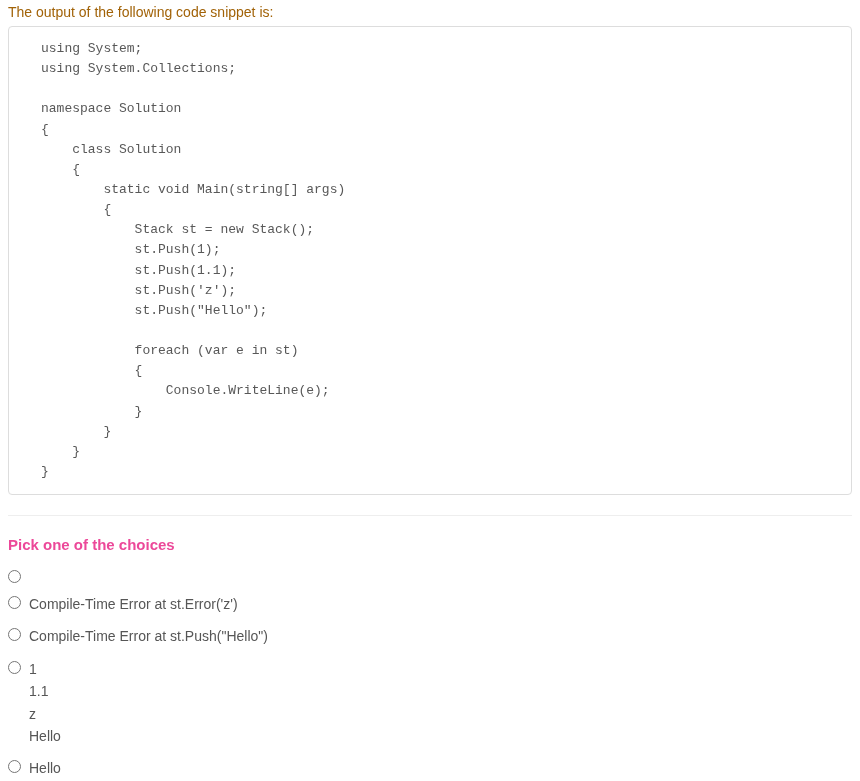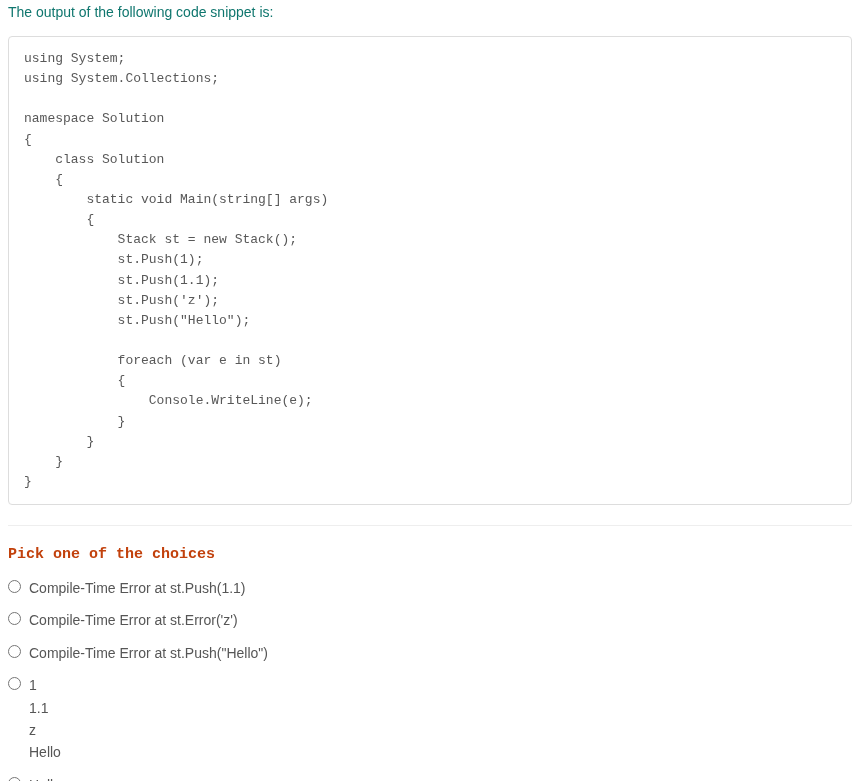--- a/index.html
+++ b/index.html
@@ -9,47 +9,46 @@
     }
     body {
       font-family: "Segoe UI", "Helvetica Neue", Arial, sans-serif;
       background: #ffffff;
       color: #4a4a4a;
       width: 860px;
       padding: 4px 8px;
     }
     .question-text {
       font-size: 14px;
-      color: #0f766e;
-      margin-bottom: 16px;
+      color: #a16207;
+      margin-bottom: 6px;
     }
     .code-block {
       border: 1px solid #ddd;
       border-radius: 4px;
       background: #ffffff;
-      padding: 12px 15px;
+      padding: 12px 32px;
       margin-bottom: 18px;
       font-family: "Consolas", "Courier New", monospace;
       font-size: 13px;
       line-height: 1.55;
       color: #585858;
       white-space: pre;
       overflow-x: auto;
     }
     hr.divider {
       border: none;
       border-top: 1px solid #eee;
       margin: 20px 0;
     }
     .choices-heading {
       font-size: 15px;
       font-weight: 600;
-      color: #c2410c;
+      color: #ec4899;
       margin-bottom: 14px;
-      font-family: Liberation Mono, monospace;
     }
     .choices {
       display: flex;
       flex-direction: column;
       gap: 10px;
     }
     .choice-row {
       display: flex;
       align-items: flex-start;
       gap: 8px;
@@ -93,21 +92,20 @@
     }
 }</div>
 
 <hr class="divider">
 
 <div class="choices-heading">Pick one of the choices</div>
 
 <div class="choices">
   <label class="choice-row">
     <input type="radio" name="answer" style="">
-    <span class="choice-label">Compile-Time Error at st.Push(1.1)</span>
   </label>
   <label class="choice-row">
     <input type="radio" name="answer" style="">
     <span class="choice-label">Compile-Time Error at st.Error('z')</span>
   </label>
   <label class="choice-row">
     <input type="radio" name="answer" style="">
     <span class="choice-label">Compile-Time Error at st.Push("Hello")</span>
   </label>
   <label class="choice-row">

